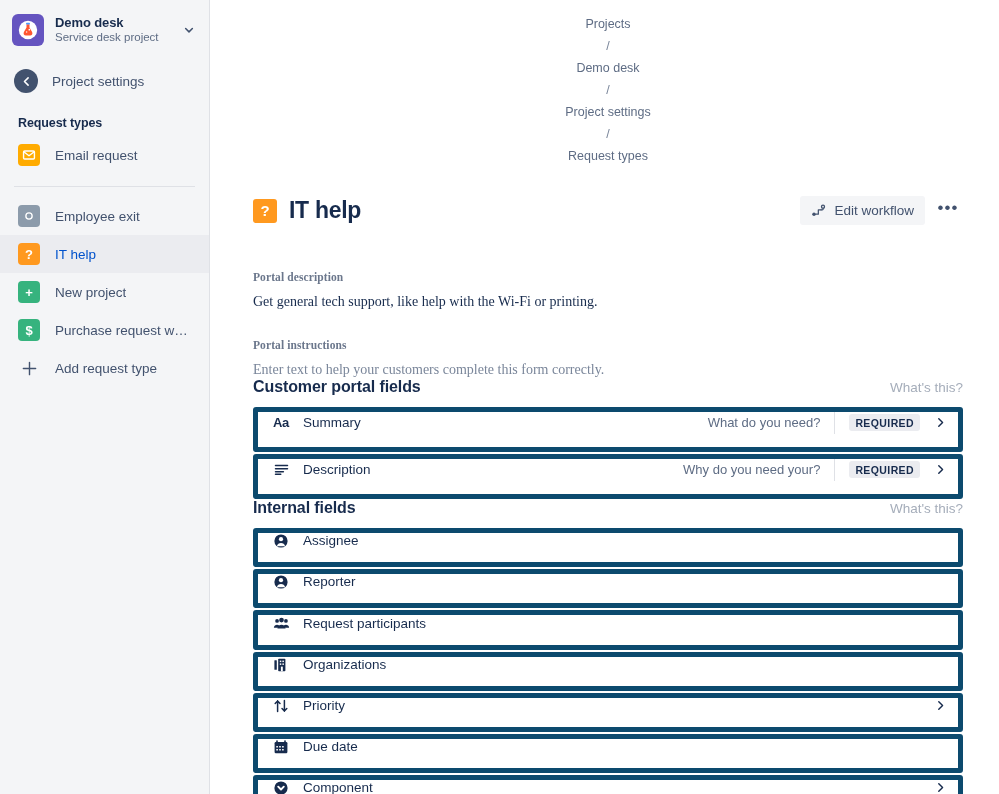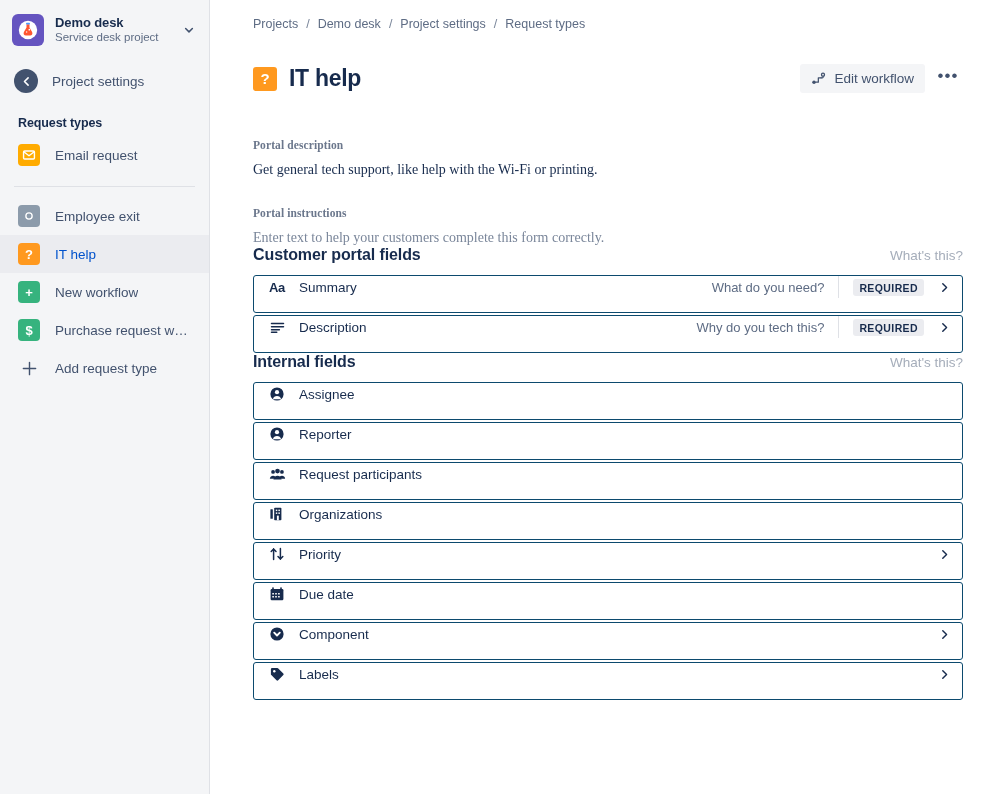--- a/index.html
+++ b/index.html
@@ -98,20 +98,21 @@
   
   .main {
     flex: 1 1 auto; height: 794px;
     padding: 14px 36px 0 43px;
     overflow: hidden;
   }
   .breadcrumb {
     display: flex; align-items: center; gap: 8px;
     font-size: 12.5px; color: #5E6C84;
     padding-top: 3px;
+    flex-direction: column;
   }
   .breadcrumb a { color: #5E6C84; text-decoration: none; cursor: pointer; }
   .breadcrumb .sep { color: #7A869A; }
 
   .title-row {
     display: flex; align-items: center;
     margin-top: 19px;
   }
   .title-left { display: flex; align-items: center; gap: 12px; flex: 1 1 auto; }
   .title-icon {
@@ -163,21 +164,21 @@
     letter-spacing: -.1px;
   }
   .whats-this {
     font-size: 13.5px; color: #A5ADBA; cursor: pointer;
   }
 
   .card-list { display: flex; flex-direction: column; gap: 2px; }
   .field-row {
     display: flex; align-items: center;
     background: #fff;
-    border: 1px solid #0c4a6e;
+    border: 5px solid #0c4a6e;
     border-radius: 3px;
     min-height: 38px;
     padding: 0 11px 13px 13px;
     cursor: pointer;
   }
   .field-row .fi {
     width: 20px; flex: 0 0 20px;
     display: flex; align-items: center; justify-content: center;
     color: #172B4D;
   }
@@ -271,21 +272,21 @@
       <div class="rt-label">Employee exit</div>
     </div>
 
     <div class="rt-item selected">
       <div class="sq-icon sq-orange-deep">?</div>
       <div class="rt-label">IT help</div>
     </div>
 
     <div class="rt-item">
       <div class="sq-icon sq-green">+</div>
-      <div class="rt-label">New workflow</div>
+      <div class="rt-label">New project</div>
     </div>
 
     <div class="rt-item">
       <div class="sq-icon sq-green">$</div>
       <div class="rt-label">Purchase request w…</div>
     </div>
 
     <div class="rt-item">
       <div class="plus-icon">
         <svg width="17" height="17" viewBox="0 0 18 18" aria-hidden="true">
@@ -360,21 +361,21 @@
         </span>
       </div>
 
       <div class="field-row">
         <span class="fi">
           <svg width="15" height="15" viewBox="0 0 16 16" aria-hidden="true">
             <path d="M1.6 3.8h12.8M1.6 7.1h12.8M1.6 10.4h8.4M1.6 13h5.6" fill="none" stroke="#172B4D" stroke-width="1.6" stroke-linecap="round"></path>
           </svg>
         </span>
         <span class="fname">Description</span>
-        <span class="fhint">Why do you tech this?</span>
+        <span class="fhint">Why do you need your?</span>
         <span class="vdiv"></span>
         <span class="badge-required">REQUIRED</span>
         <span class="chev-cell">
           <svg width="11" height="11" viewBox="0 0 16 16" aria-hidden="true">
             <path d="M5.5 2.5L11 8l-5.5 5.5" fill="none" stroke="#172B4D" stroke-width="2.1" stroke-linecap="round" stroke-linejoin="round"></path>
           </svg>
         </span>
       </div>
 
     </div>

